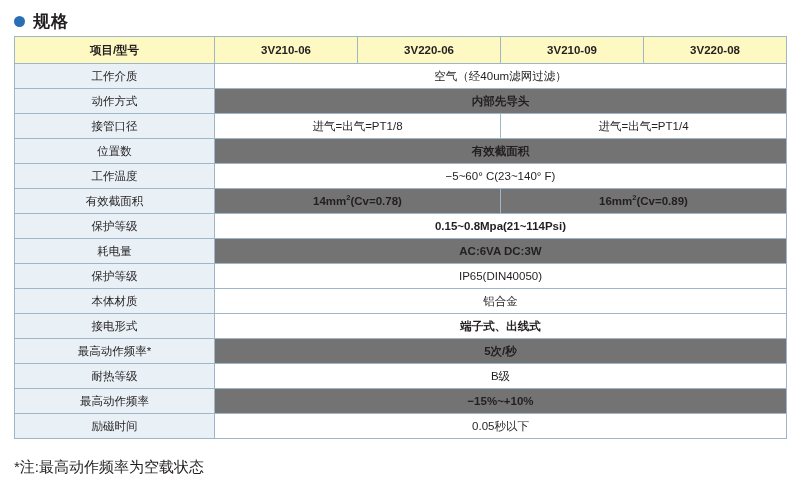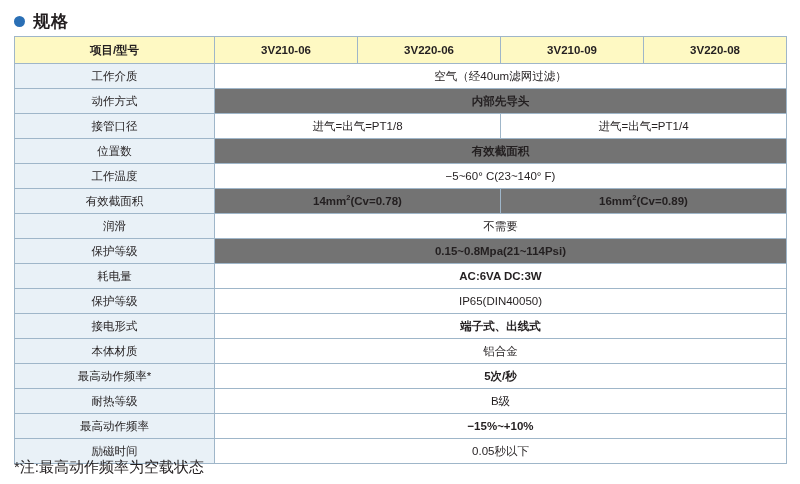--- a/index.html
+++ b/index.html
@@ -142,42 +142,38 @@
         <tr>
           <td class="label-cell">工作温度</td>
           <td class="value-cell" colspan="4">−5~60° C(23~140° F)</td>
         </tr>
         <tr>
           <td class="label-cell">有效截面积</td>
           <td class="value-cell striped" colspan="2">14mm<sup>2</sup>(Cv=0.78)</td>
           <td class="value-cell striped" colspan="2">16mm<sup>2</sup>(Cv=0.89)</td>
         </tr>
         <tr>
-          <td class="label-cell">润滑</td>
-          <td class="value-cell" colspan="4">不需要</td>
-        </tr>
-        <tr>
           <td class="label-cell">保护等级</td>
           <td class="value-cell striped" colspan="4">0.15~0.8Mpa(21~114Psi)</td>
         </tr>
         <tr>
           <td class="label-cell">耗电量</td>
           <td class="value-cell striped" colspan="4">AC:6VA   DC:3W</td>
         </tr>
         <tr>
           <td class="label-cell">保护等级</td>
           <td class="value-cell" colspan="4">IP65(DIN40050)</td>
         </tr>
         <tr>
+          <td class="label-cell">本体材质</td>
+          <td class="value-cell" colspan="4">铝合金</td>
+        </tr>
+        <tr>
           <td class="label-cell">接电形式</td>
           <td class="value-cell striped" colspan="4">端子式、出线式</td>
-        </tr>
-        <tr>
-          <td class="label-cell">本体材质</td>
-          <td class="value-cell" colspan="4">铝合金</td>
         </tr>
         <tr>
           <td class="label-cell">最高动作频率*</td>
           <td class="value-cell striped" colspan="4">5次/秒</td>
         </tr>
         <tr>
           <td class="label-cell">耐热等级</td>
           <td class="value-cell" colspan="4">B级</td>
         </tr>
         <tr>

